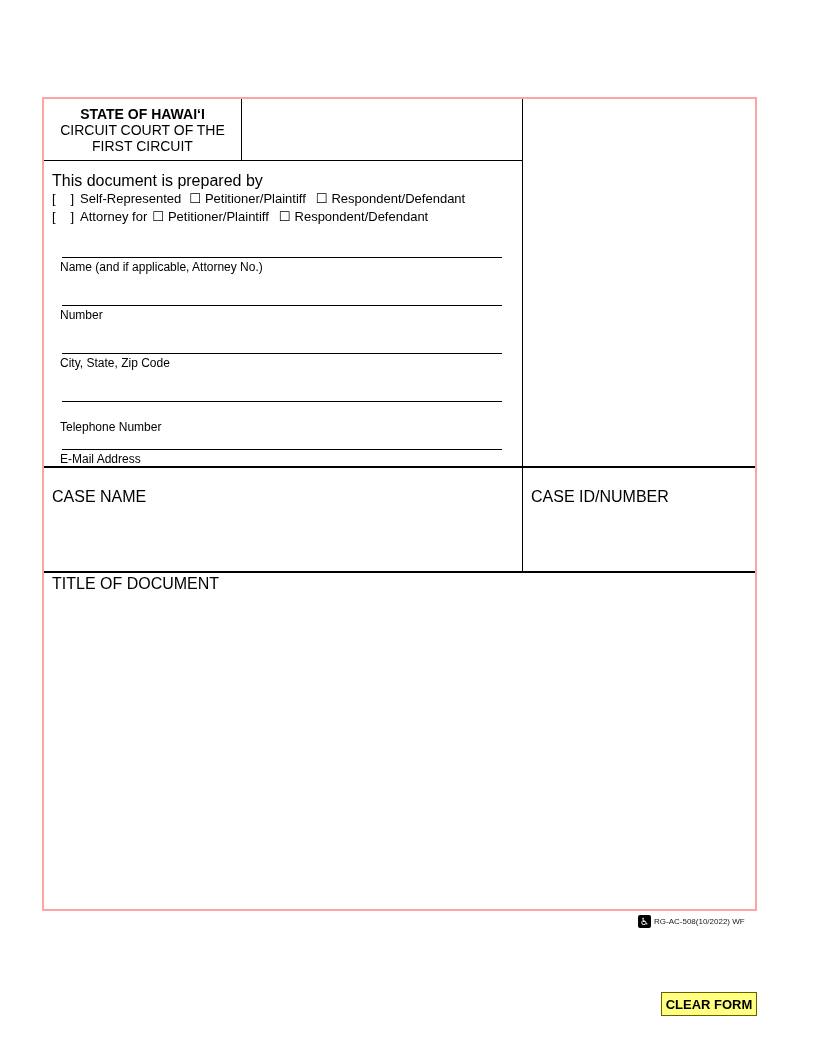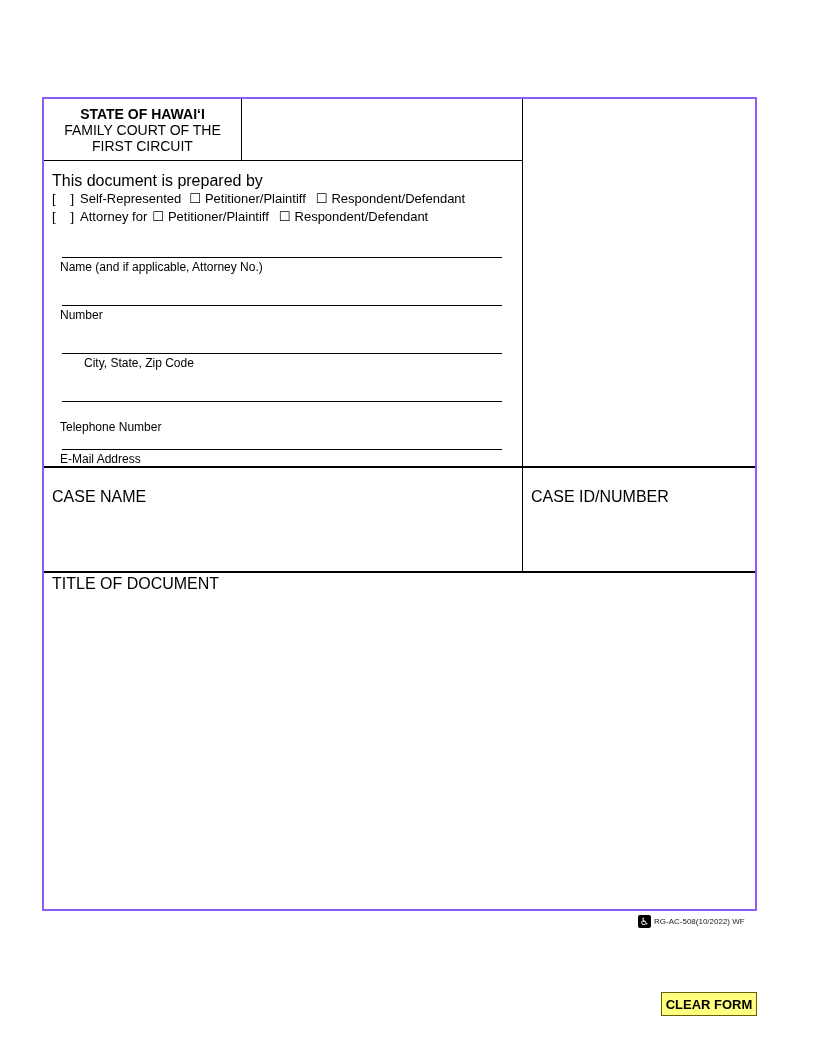--- a/index.html
+++ b/index.html
@@ -4,21 +4,21 @@
 <style>
   * { margin:0; padding:0; box-sizing:border-box; }
   html,body { background:#ffffff; }
   .page {
     position:relative; width:816px; height:1056px; background:#ffffff;
     font-family:"Liberation Sans","DejaVu Sans",sans-serif; color:#000;
     overflow:hidden;
   }
   .form-box {
     position:absolute; left:42px; top:97px; width:715px; height:814px;
-    border:2px solid #8b5cf6; background:#fff;
+    border:2px solid #fca5a5; background:#fff;
   }
   .hline { position:absolute; background:#000; height:1px; }
   .vline { position:absolute; background:#000; width:1px; }
   .header-cell {
     position:absolute; left:0; top:0; width:197px; height:61px;
     display:flex; flex-direction:column; justify-content:center; align-items:center;
     text-align:center; font-size:14px; line-height:16px;
   }
   .header-cell .h1 { font-weight:bold; }
   .stamp-area { position:absolute; left:479px; top:0; width:232px; height:367px; }
@@ -55,21 +55,21 @@
   }
 </style>
 </head>
 <body>
 
 <div class="page">
   <div class="form-box">
 
     <div class="header-cell">
       <div class="h1">STATE OF HAWAIʻI</div>
-      <div class="h2">FAMILY COURT OF THE</div>
+      <div class="h2">CIRCUIT COURT OF THE</div>
       <div class="h2">FIRST CIRCUIT</div>
     </div>
 
     <div class="vline" style="left:197px; top:0; height:61px;"></div>
     <div class="hline" style="left:0; top:61px; width:479px;"></div>
     <div class="vline" style="left:478px; top:0; height:472px;"></div>
     <div class="hline" style="left:0; top:367px; width:711px; height:2px;"></div>
     <div class="hline" style="left:0; top:472px; width:711px; height:2px;"></div>
 
     <div class="stamp-area"></div>
@@ -94,21 +94,21 @@
       <span>Respondent/Defendant</span>
     </div>
 
     <div class="field-line" style="top:129px;"></div>
     <div class="field-label" style="top:162px;">Name (and if applicable, Attorney No.)</div>
 
     <div class="field-line" style="top:177px;"></div>
     <div class="field-label" style="top:210px;">Number</div>
 
     <div class="field-line" style="top:225px;"></div>
-    <div class="field-label" style="top:258px;margin-left:24px;">City, State, Zip Code</div>
+    <div class="field-label" style="top:258px;">City, State, Zip Code</div>
 
     <div class="field-line" style="top:273px;"></div>
     <div class="field-label" style="top:306px;margin-top:16px;">Telephone Number</div>
 
     <div class="field-line" style="top:321px;"></div>
     <div class="field-label" style="top:354px;">E-Mail Address</div>
 
     <div class="section-label" style="left:8px; top:389px;">CASE NAME</div>
     <div class="fill-area" style="left:0; top:407px; width:478px; height:65px;"></div>
 

